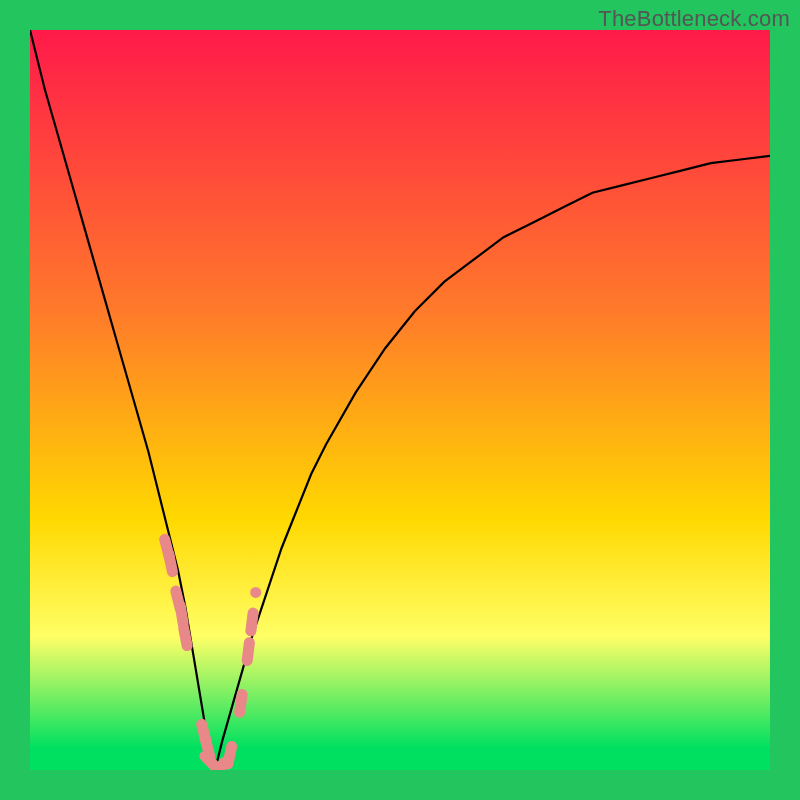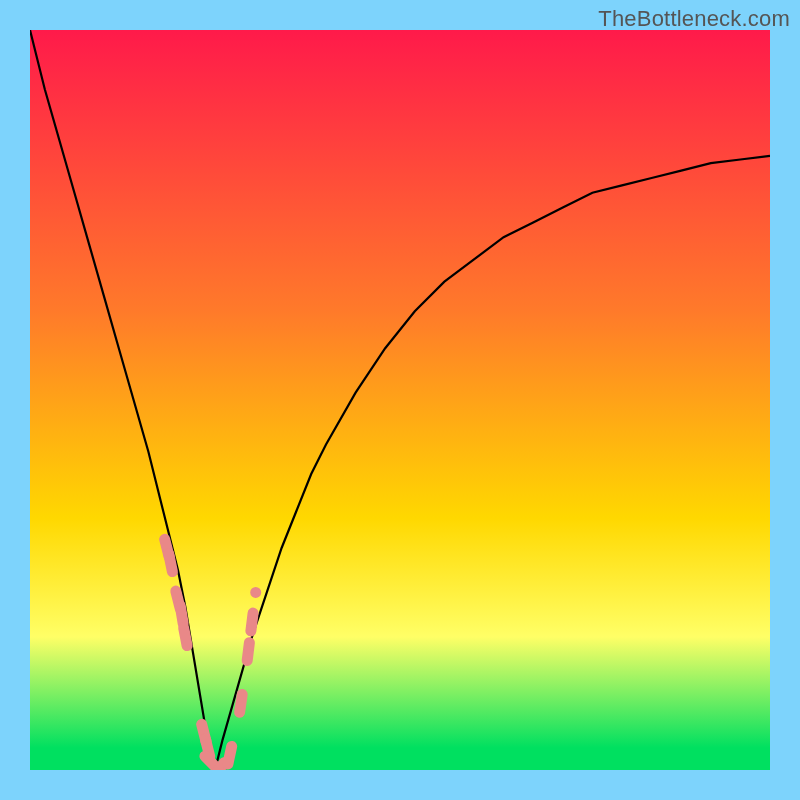--- a/index.html
+++ b/index.html
@@ -8,21 +8,21 @@
     width: 800px;
     height: 800px;
     overflow: hidden;
     background: #000;
     font-family: Arial, Helvetica, sans-serif;
   }
   .frame {
     position: absolute;
     left: 0; top: 0;
     width: 800px; height: 800px;
-    background: #7dd3fc;
+    background: #22c55e;
   }
   .plot {
     position: absolute;
     left: 30px;
     top: 30px;
     width: 740px;
     height: 740px;
     overflow: hidden;
   }
   .gradient {

